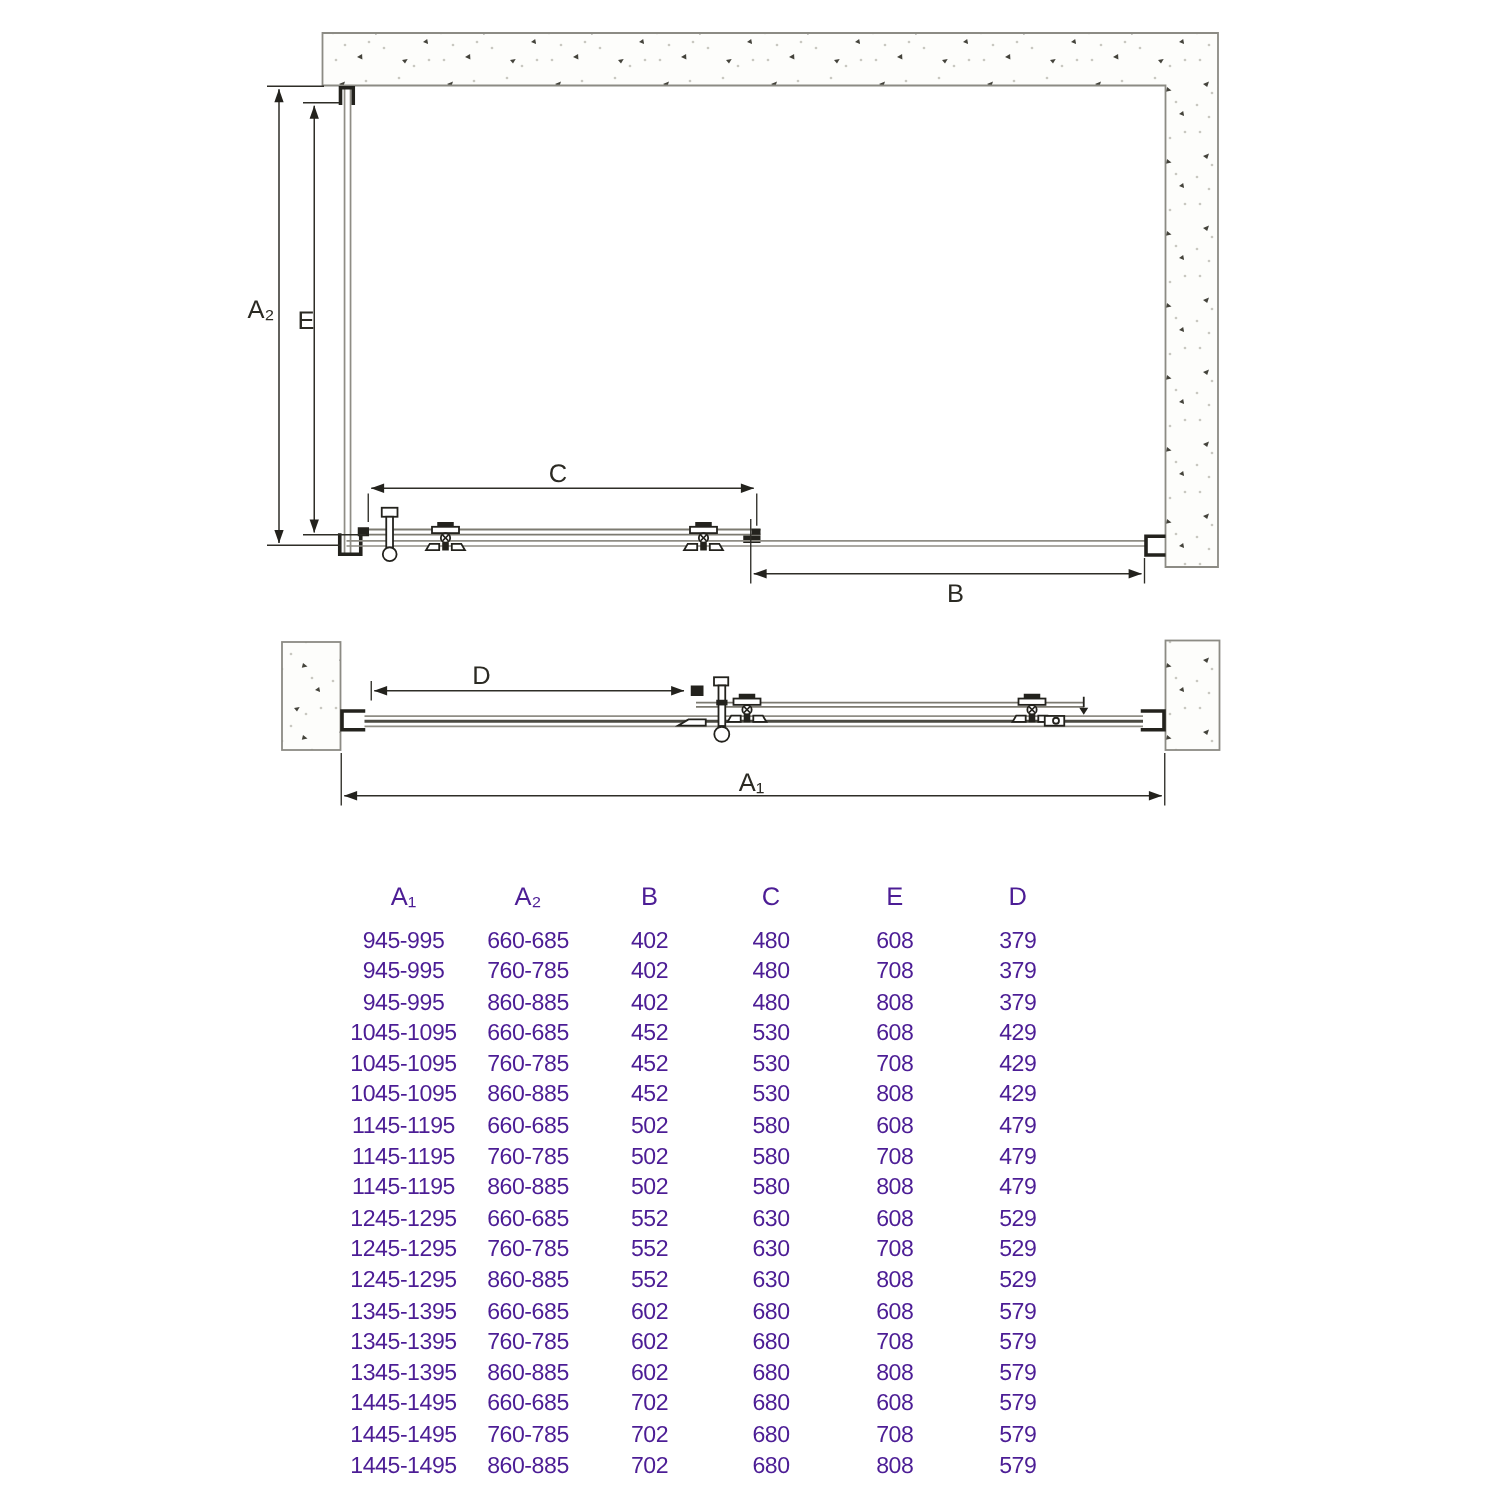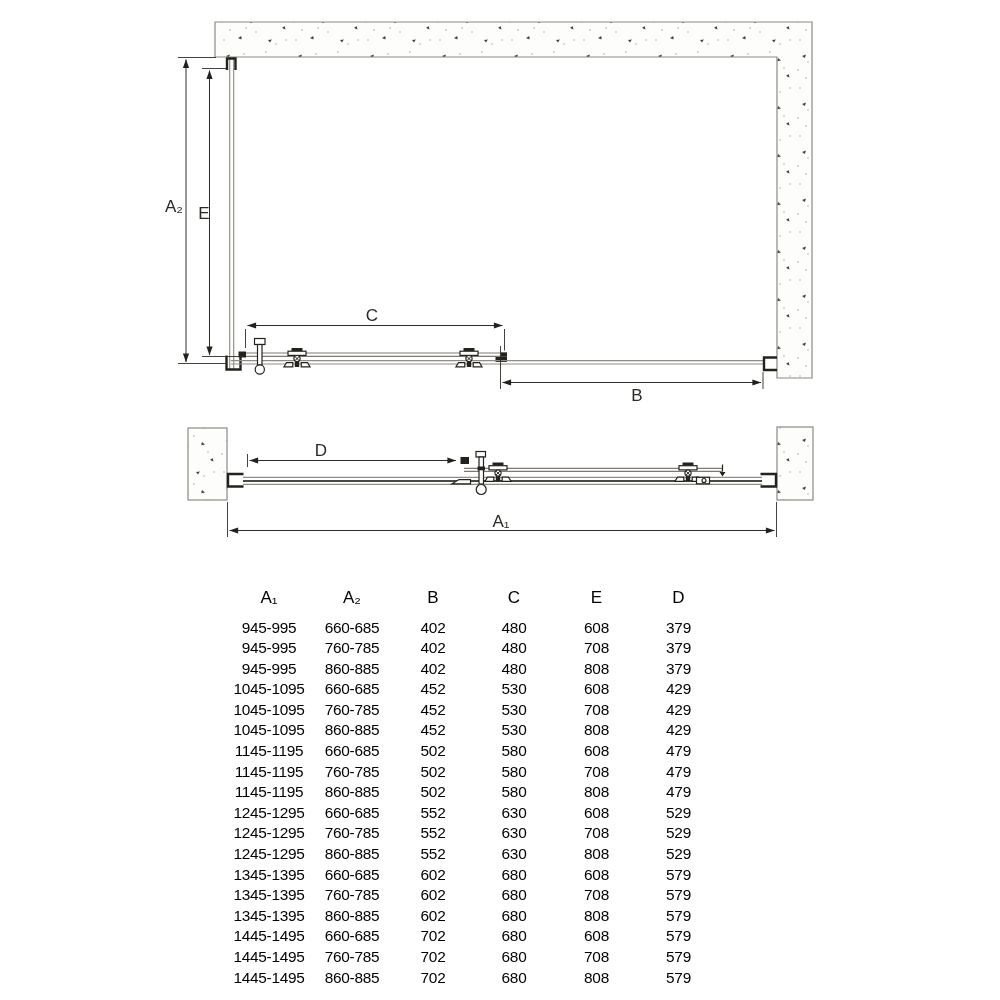--- a/index.html
+++ b/index.html
@@ -1,18 +1,18 @@
 <!DOCTYPE html>
 <html><head>
 <meta charset="utf-8">
 <style>
   html,body { margin:0; padding:0; background:#ffffff; }
   .canvas {
     position:relative; width:972px; height:1000px; background:#ffffff;
-    font-family:"Liberation Sans","DejaVu Sans",sans-serif; color:#000000;
+    font-family:"Liberation Sans","DejaVu Sans",sans-serif; color:#4c1d95;
     overflow:hidden;
   }
   svg.drawing { position:absolute; left:0; top:0; }
   svg .dim   { stroke:#2e2d27; stroke-width:1; fill:none; }
   svg .ext   { stroke:#2e2d27; stroke-width:0.9; fill:none; }
   svg .glass { stroke:#8f8d85; stroke-width:1.15; fill:none; }
   svg .door  { stroke:#7c7a71; stroke-width:1.2; fill:none; }
   svg .hw    { stroke:#23221d; fill:#ffffff; stroke-width:1.2; }
   svg .hwf   { fill:#23221d; stroke:none; }
   svg .prof  { stroke:#23221d; stroke-width:2.4; fill:none; }

